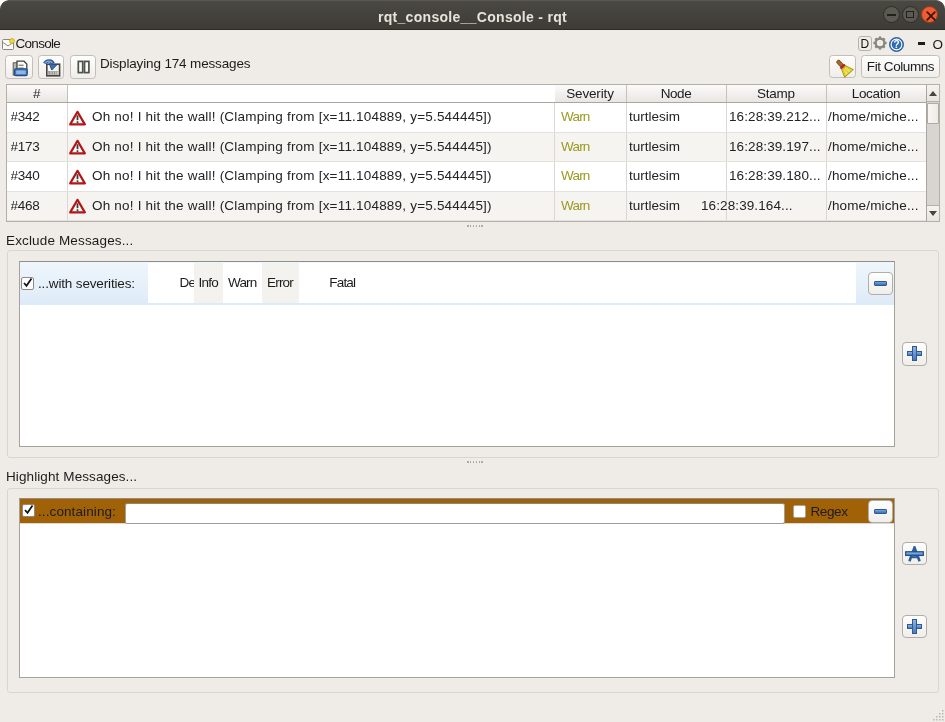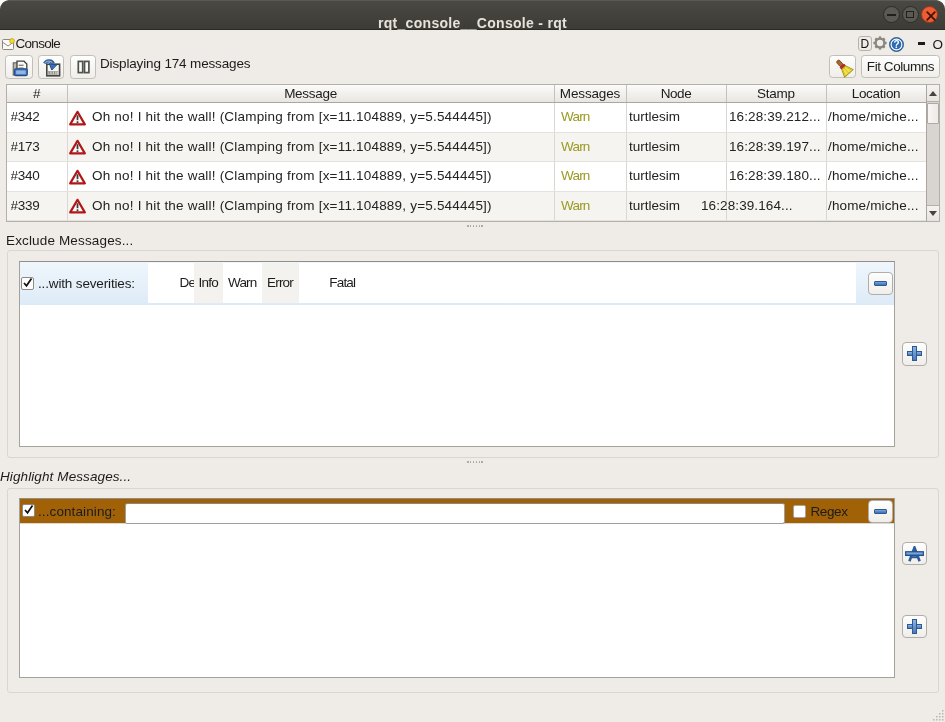--- a/index.html
+++ b/index.html
@@ -2,21 +2,21 @@
 <html><head><meta charset="utf-8">
 <style>
 * { margin:0; padding:0; box-sizing:border-box; }
 html,body { width:945px; height:722px; background:#fff; font-family:"Liberation Sans",sans-serif; }
 #win { position:absolute; left:0; top:0; width:945px; height:722px; background:#efebe6; border-radius:9px 9px 0 0; overflow:hidden; }
 .abs { position:absolute; }
 
 #titlebar { position:absolute; left:0; top:0; width:945px; height:30px;
   background:linear-gradient(#4a4943,#3c3b35); border-radius:9px 9px 0 0;
   border-bottom:1px solid #2b2a25; box-shadow:inset 0 1px 0 #5a5952; }
-#title { position:absolute; left:0; right:0; top:15px; text-align:center;
+#title { position:absolute; left:0; right:0; top:9px; text-align:center;
   font-size:14px; font-weight:bold; color:#e7e3db; letter-spacing:0.3px; }
 .wbtn { position:absolute; top:6px; width:17px; height:17px; border-radius:50%;
   background:#5b5a52; border:1px solid #2e2d27; }
 .wbtn .bar { position:absolute; left:3px; top:6.9px; width:9px; height:2px; background:#21201b; }
 .wbtn .sq { position:absolute; left:3.8px; top:3.8px; width:7.5px; height:7.5px; border:1.5px solid #21201b; }
 #wclose { background:#ed5c33; border-color:#97391c; }
 #wclose svg { position:absolute; left:2.5px; top:2.5px; }
 
 .lbl { position:absolute; font-size:13.5px; color:#1c1c1c; white-space:nowrap; }
 .btn { position:absolute; background:linear-gradient(#fefefe,#f0eeea);
@@ -146,22 +146,21 @@
         <path d="M10 9.8 v7 M8.2 9.7 l-2.4 7.2 M11.8 9.7 l2.4 7.2" stroke="#cdbd2a" stroke-width="0.8" fill="none"></path>
       </g>
     </svg>
   </div>
   <div class="btn" style="left:861px; top:55px; width:79px; height:22.5px;">
     <div style="position:absolute; left:0; right:0; top:3px; text-align:center; font-size:13.5px; color:#1c1c1c; letter-spacing:-0.43px;">Fit Columns</div>
   </div>
 
   <div id="table">
     <div class="hdr" style="left:0; width:60.5px;">#</div>
-    <div class="hdr" style="left:60.5px; width:487px; letter-spacing:-0.3px;">Message</div>
-    <div class="hdr" style="left:547.5px; width:72px; letter-spacing:-0.15px;">Messages</div>
+    <div class="hdr" style="left:547.5px; width:72px; letter-spacing:-0.15px;">Severity</div>
     <div class="hdr" style="left:619.5px; width:100px; letter-spacing:-0.45px;">Node</div>
     <div class="hdr" style="left:719.5px; width:100px; letter-spacing:-0.25px;">Stamp</div>
     <div class="hdr" style="left:819.5px; width:99px; border-right:none; letter-spacing:-0.3px;">Location</div>
     <div id="hdrline"></div>
   <div id="sbar">
   <div class="sbtn" style="top:0; height:17px; border-bottom:1px solid #b3afa9;">
           <div class="tri-up"></div>
         </div>
   <div id="sthumb"></div>
   <div class="sbtn" style="bottom:0; height:16.5px; border-top:1px solid #b3afa9;">
@@ -223,21 +222,21 @@
         <div class="cell" style="left:622px; width:94px;">turtlesim</div>
         <div class="cell" style="left:722px; width:95px; letter-spacing:0.1px;">16:28:39.180...</div>
         <div class="cell" style="left:821px; width:96px; letter-spacing:0.15px;">/home/miche...</div>
       </div>
       <div class="row alt" style="left:7px; top:191.5px;">
         <div class="sep" style="left:60px;"></div>
         <div class="sep" style="left:547px;"></div>
         <div class="sep" style="left:619px;"></div>
         <div class="sep" style="left:719px;"></div>
         <div class="sep" style="left:819px;"></div>
-        <div class="cell" style="left:3.5px; width:52px; letter-spacing:-0.25px;">#339</div>
+        <div class="cell" style="left:3.5px; width:52px; letter-spacing:-0.25px;">#468</div>
         <svg style="position:absolute; left:61.5px; top:6.5px;" width="17" height="16" viewBox="0 0 17 16">
      <path d="M8.5 1.8 L15.8 14.4 H1.2 Z" fill="#fdfdfc" stroke="#b21616" stroke-width="2.2" stroke-linejoin="round"></path>
      <rect x="7.6" y="5.2" width="1.8" height="5" fill="#3c3c3c"></rect>
      <rect x="7.6" y="11.3" width="1.8" height="1.8" fill="#3c3c3c"></rect>
         </svg>
         <div class="cell" style="left:85px; width:460px; letter-spacing:0.2px;">Oh no! I hit the wall! (Clamping from [x=11.104889, y=5.544445])</div>
         <div class="cell warn" style="left:554px; width:60px;">Warn</div>
         <div class="cell" style="left:622px; width:94px;">turtlesim</div>
         <div class="cell" style="left:694px; width:95px; letter-spacing:0.1px;">16:28:39.164...</div>
         <div class="cell" style="left:821px; width:96px; letter-spacing:0.15px;">/home/miche...</div>
@@ -285,21 +284,21 @@
 
   <div class="dots" style="left:467px; top:461px;">
       <i></i>
       <i></i>
       <i></i>
       <i></i>
       <i></i>
       <i></i>
     </div>
 
-  <div class="lbl" style="left:0; top:468.5px; letter-spacing:0.1px;font-style:italic;">Highlight Messages...</div>
+  <div class="lbl" style="left:6px; top:468.5px; letter-spacing:0.1px;">Highlight Messages...</div>
   <div class="group" style="top:487.5px; height:205.5px;">
     <div class="list" style="top:9.5px; height:180px;">
       <div id="hlrow">
         <div class="cb" style="left:2px; top:5px;">
           <svg width="13" height="13" style="position:absolute;left:-1px;top:-2px;">
               <path d="M3 7 L5.5 9.8 L10.5 2.5" stroke="#111" stroke-width="1.7" fill="none"></path>
             </svg>
         </div>
         <div class="lbl" style="left:18.5px; top:4.5px; letter-spacing:0.1px;">...containing:</div>
         <div id="hlinput"></div>

